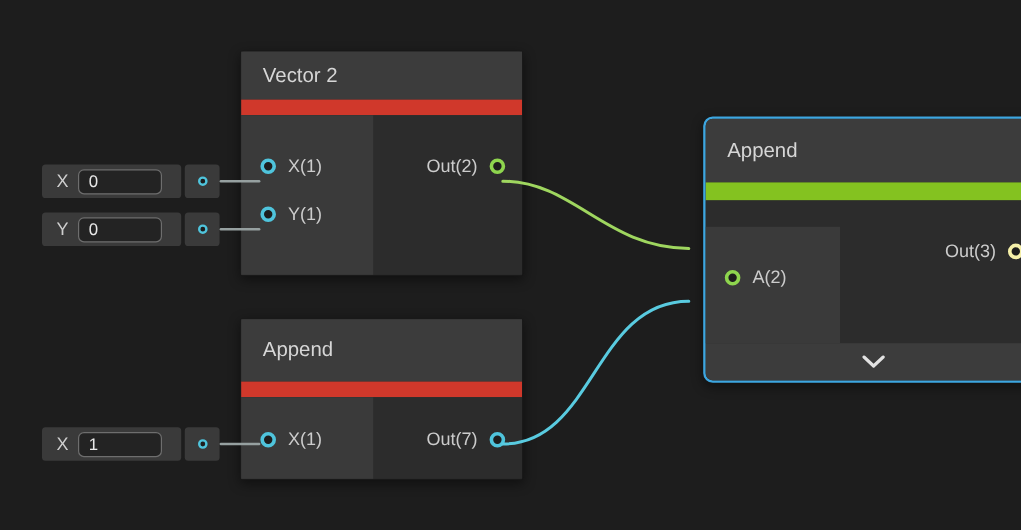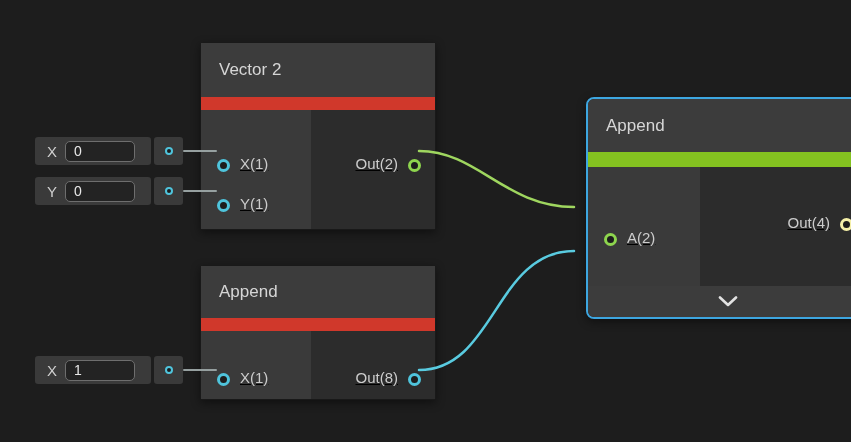--- a/index.html
+++ b/index.html
@@ -34,21 +34,21 @@
     color:#d6d6d6;
     font-size:17px;
     display:flex;align-items:center;
     padding-left:18px;
     flex:0 0 auto;
   }
   .accent-bar{height:13px;flex:0 0 auto;}
   .node-body{flex:1 1 auto;display:flex;background:#2c2c2c;}
   .inputs-panel{background:#3a3a3a;flex:0 0 auto;display:flex;flex-direction:column;}
   .outputs-panel{flex:1 1 auto;display:flex;flex-direction:column;}
-  .port-row{display:flex;align-items:flex-end;gap:10px;padding-left:16px;text-decoration:underline;}
+  .port-row{display:flex;align-items:center;gap:10px;padding-left:16px;}
   .port-row.out{justify-content:flex-end;padding-left:0;padding-right:14px;}
   .port-label{color:#cccccc;font-size:15px;}
   .port{
     width:7px;height:7px;border-radius:50%;
     border:3px solid #888;
     background:#1d1d1d;
     display:inline-block;flex:0 0 auto;
   }
   .node-footer{
     background:#3c3c3c;
@@ -115,21 +115,21 @@
     <div class="widget-main">
       <span class="widget-label">X</span>
       <div class="widget-field">1</div>
     </div>
     <div class="widget-chip">
       <span class="chip-dot" style="border-color: rgb(79, 196, 220);"></span>
     </div>
   </div>
 
   <div class="node" style="left:200px;top:42px;width:236px;height:188px;">
-    <div class="node-header" style="height:54px;">Vector 2</div>
+    <div class="node-header" style="height:40px;">Vector 2</div>
     <div class="accent-bar" style="background: rgb(208, 56, 43);"></div>
     <div class="node-body">
       <div class="inputs-panel" style="width:110px;padding-top:22px;">
         <div class="port-row" style="height:40px;">
           <span class="port" style="border-color: rgb(79, 196, 220);"></span>
           <span class="port-label">X(1)</span>
         </div>
         <div class="port-row" style="height:40px;">
           <span class="port" style="border-color: rgb(79, 196, 220);"></span>
           <span class="port-label">Y(1)</span>
@@ -149,40 +149,40 @@
     <div class="accent-bar" style="background: rgb(208, 56, 43);"></div>
     <div class="node-body">
       <div class="inputs-panel" style="width:110px;padding-top:15px;">
         <div class="port-row" style="height:40px;">
           <span class="port" style="border-color: rgb(79, 196, 220);"></span>
           <span class="port-label">X(1)</span>
         </div>
       </div>
       <div class="outputs-panel" style="padding-top:15px;">
         <div class="port-row out" style="height:40px;">
-          <span class="port-label">Out(8)</span>
+          <span class="port-label">Out(7)</span>
           <span class="port" style="border-color: rgb(79, 196, 220);"></span>
         </div>
       </div>
     </div>
   </div>
 
   <div class="node selected" style="left: 586px; top: 97px; width: 283px; height: 222px; border-color: rgb(61, 166, 224);">
     <div class="node-header" style="height:53px;">Append</div>
     <div class="accent-bar" style="height: 15px; background: rgb(132, 194, 32);"></div>
     <div class="node-body">
-      <div class="inputs-panel" style="width:112px;padding-top:35px;">
+      <div class="inputs-panel" style="width:112px;padding-top:20px;margin-top:22px;">
         <div class="port-row" style="height:44px;">
           <span class="port" style="border-color: rgb(142, 213, 78);"></span>
           <span class="port-label">A(2)</span>
         </div>
       </div>
       <div class="outputs-panel" style="padding-top:20px;">
         <div class="port-row out" style="height:44px;">
-          <span class="port-label">Out(4)</span>
+          <span class="port-label">Out(3)</span>
           <span class="port" style="border-color: rgb(245, 240, 168);"></span>
         </div>
       </div>
     </div>
     <div class="node-footer" style="height:31px;">
       <svg width="20" height="11" viewBox="0 0 20 11">
         <polyline points="2,1.5 10,9 18,1.5" fill="none" stroke="#e2e2e2" stroke-width="2.6" stroke-linecap="round" stroke-linejoin="round"></polyline>
       </svg>
     </div>
   </div>

